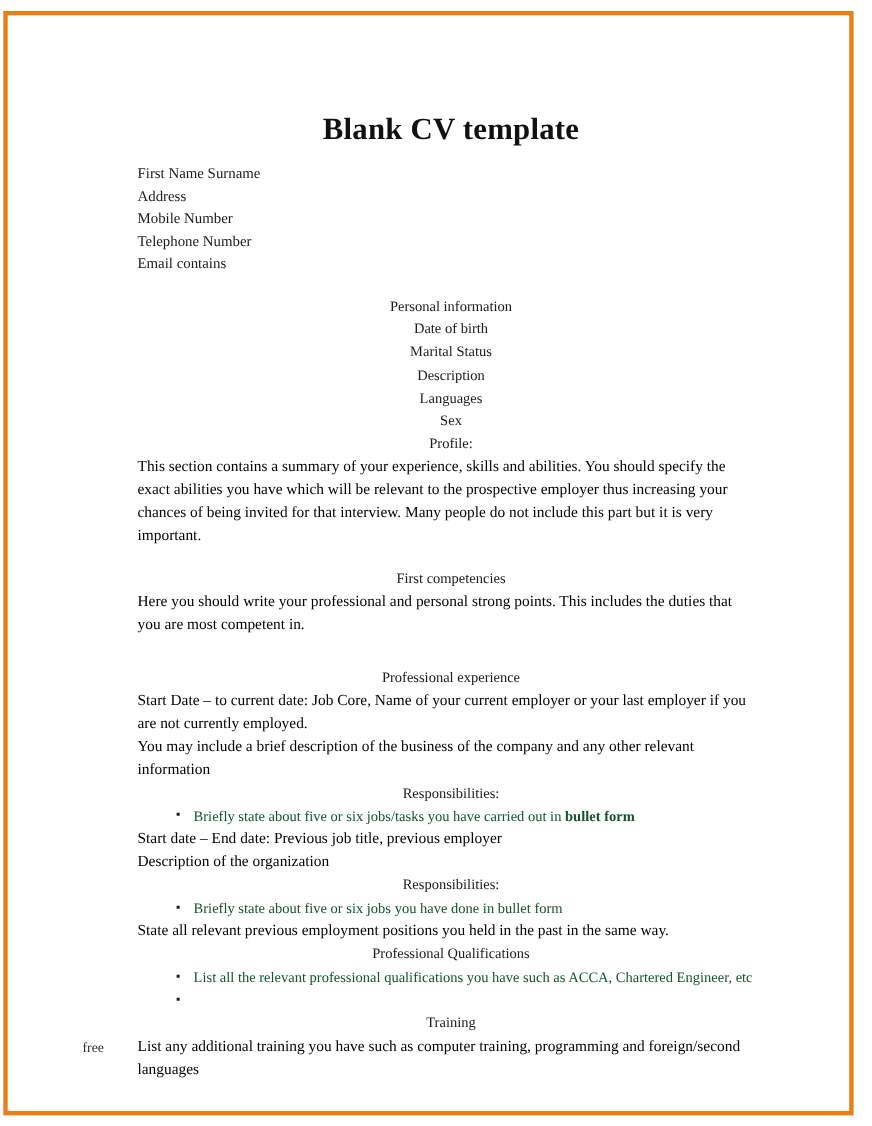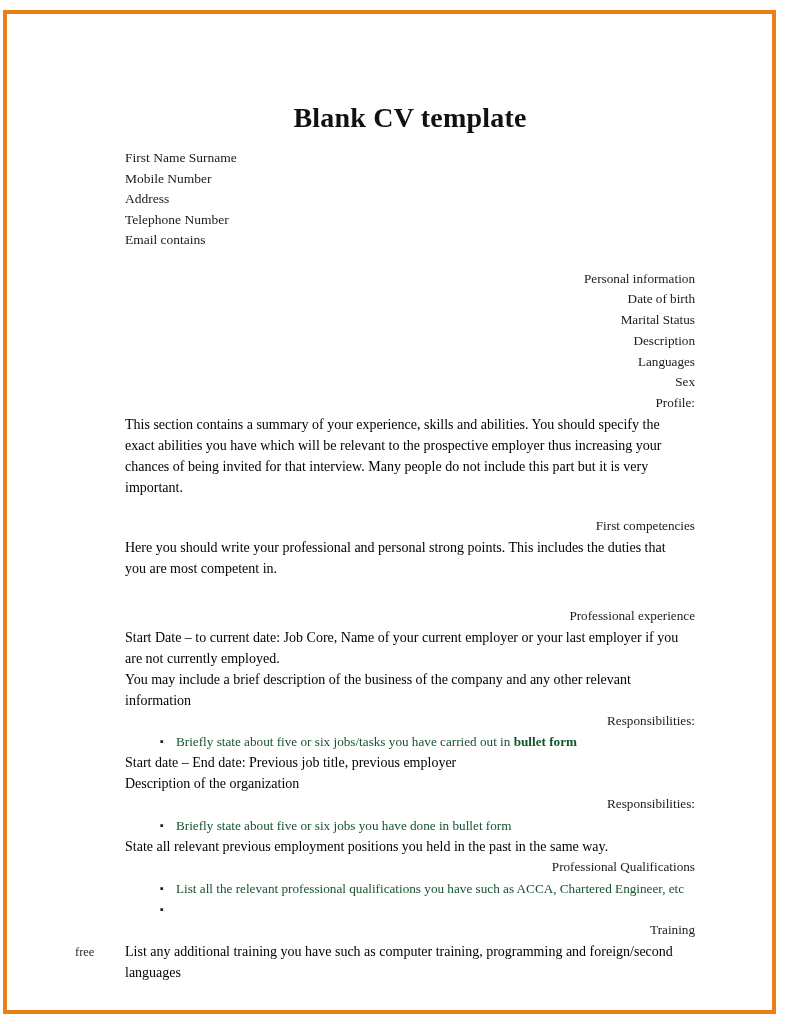--- a/index.html
+++ b/index.html
@@ -56,21 +56,21 @@
     height: 18px;
   }
   .small-gap {
     height: 9px;
   }
   .line {
     font-size: 13.2px;
     color: #1a1a1a;
     line-height: 20.8px;
     margin: 0;
-    text-align: right;
+    text-align: center;
   }
   .para {
     font-size: 14px;
     color: #000000;
     line-height: 21px;
     margin: 0;
     text-align: left;
     max-width: 558px;
   }
   .bullet-row {
@@ -106,22 +106,22 @@
 <body>
 
 <div class="page-frame">
   <div class="sheet">
 
     <div class="doc">
 
       <h1 class="doc-title">Blank CV template</h1>
 
       <p class="center-line">First Name Surname</p>
+      <p class="center-line">Address</p>
       <p class="center-line">Mobile Number</p>
-      <p class="center-line">Address</p>
       <p class="center-line">Telephone Number</p>
       <p class="center-line">Email contains</p>
 
       <div class="block-gap"></div>
 
       <p class="line">Personal information</p>
       <p class="line">Date of birth</p>
       <p class="line">Marital Status</p>
       <p class="line">Description</p>
       <p class="line">Languages</p>

